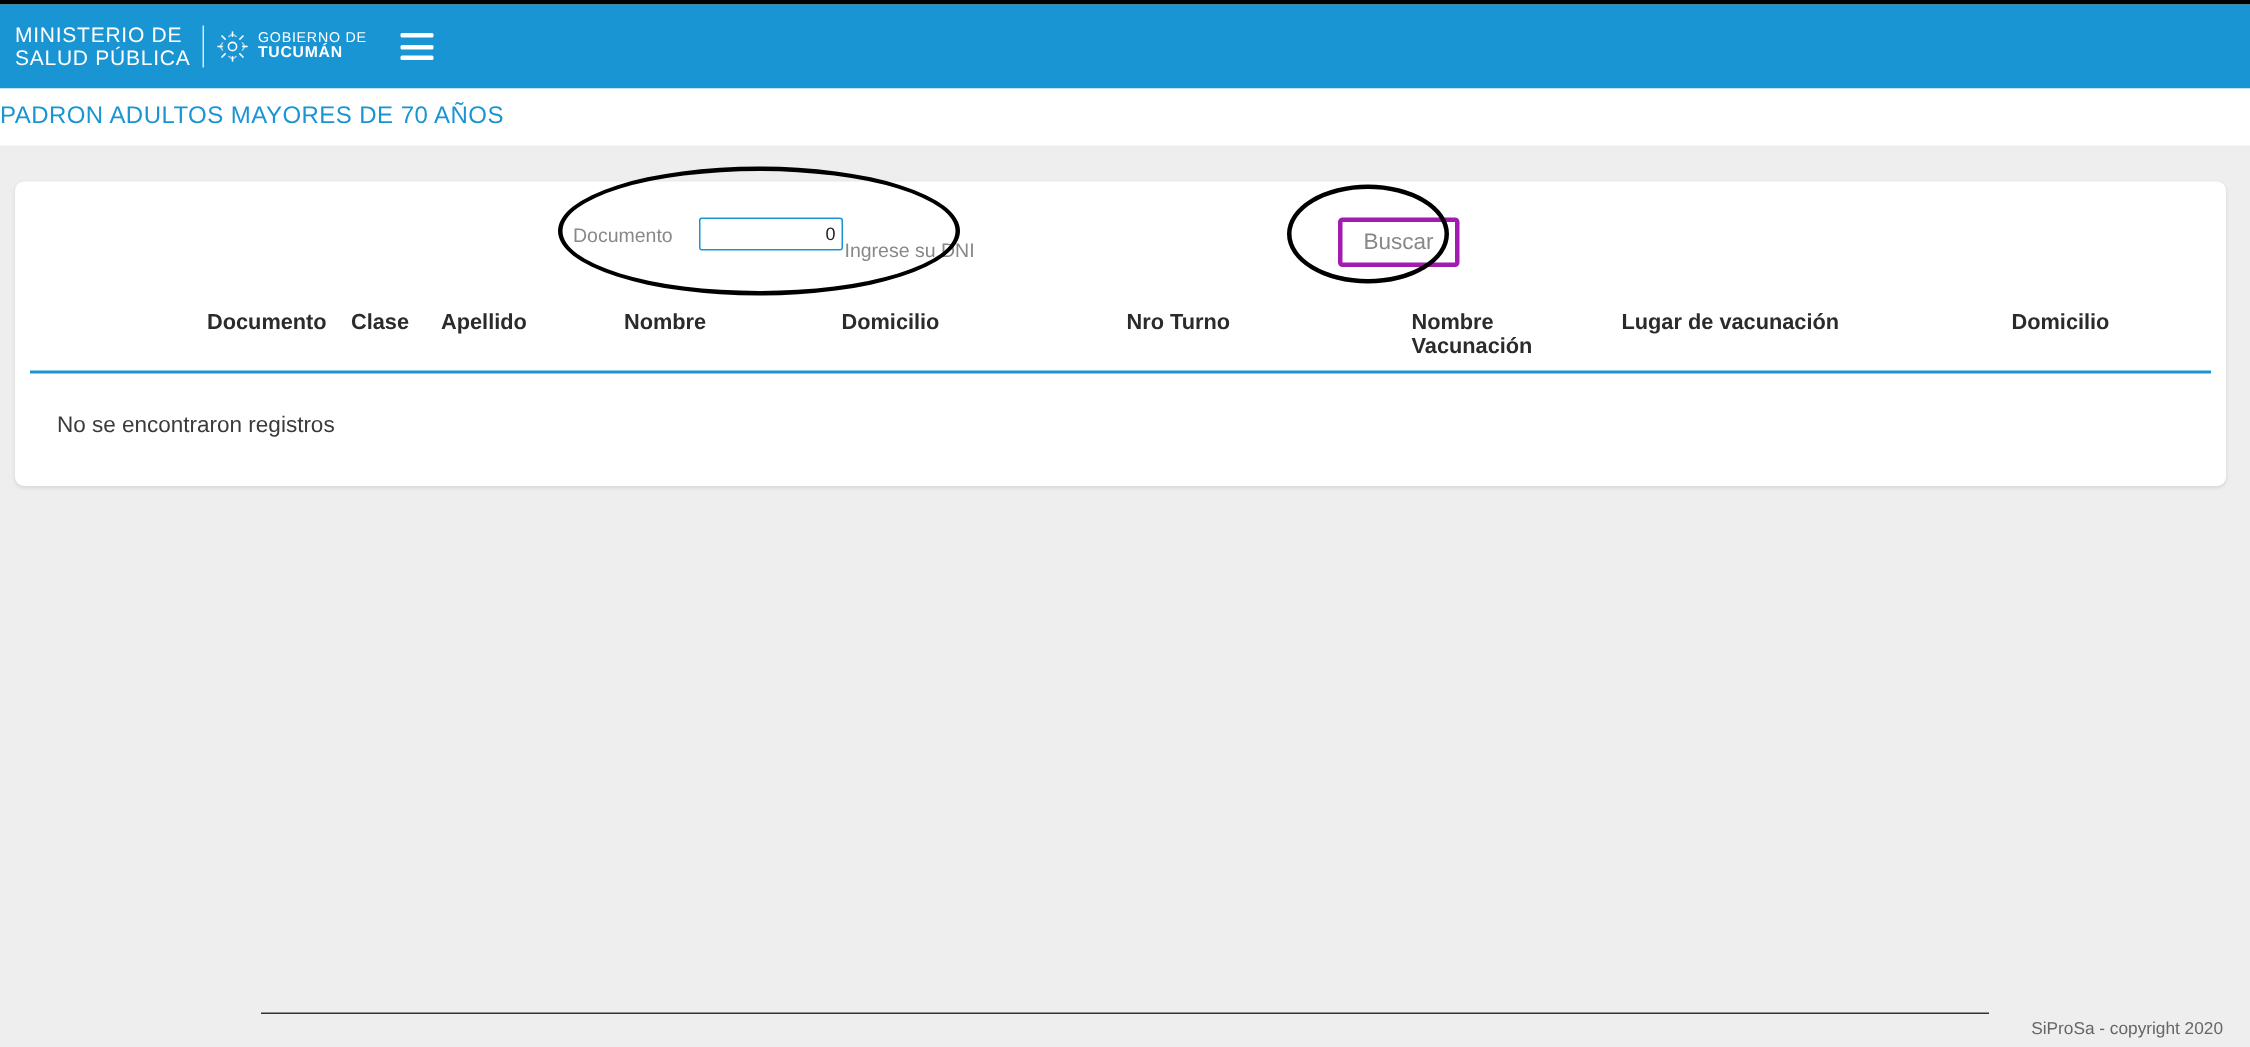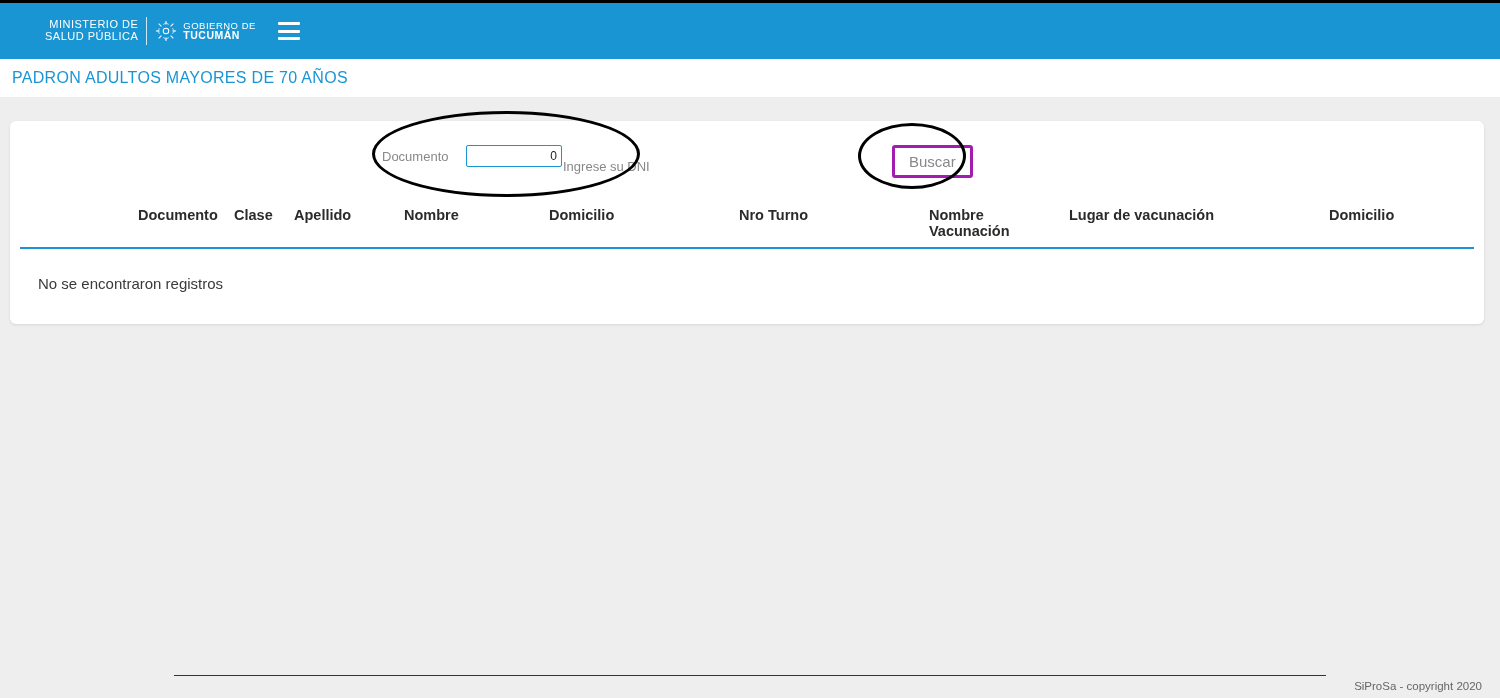--- a/index.html
+++ b/index.html
@@ -22,25 +22,24 @@
       align-items: center;
       padding: 0 10px;
     }
     .logo-block {
       display: flex;
       align-items: center;
       color: #fff;
       gap: 6px;
     }
     .logo-text-1 {
-      font-size: 11px;
+      font-size: 14px;
       line-height: 1.05;
       letter-spacing: 0.5px;
-      text-align: right;
-      margin-left: 35px;
+      text-align: left;
     }
     .logo-divider {
       width: 1px;
       height: 28px;
       background: rgba(255,255,255,0.8);
       margin: 0 2px;
     }
     .logo-spiral {
       width: 22px; height: 22px;
     }
@@ -67,21 +66,21 @@
       border-radius: 1px;
     }
     .title-band {
       background: #fff;
       padding: 10px 0 10px 0;
       color: #1a95d4;
       font-size: 16px;
       font-weight: 500;
       letter-spacing: 0.3px;
     }
-    .title-band .t { padding-left: 12px; }
+    .title-band .t { padding-left: 0; }
     .content-shell {
       padding: 24px 16px 0 10px;
     }
     .card {
       background: #fff;
       border-radius: 6px;
       box-shadow: 0 1px 3px rgba(0,0,0,0.1);
       padding: 18px 10px 32px 10px;
     }
     .search-row {
@@ -134,21 +133,21 @@
       font-size: 14.5px;
       font-weight: 600;
       color: #2b2b2b;
       padding: 6px 0 8px 0;
       border-bottom: 2px solid #1a95d4;
     }
     .th { padding: 0 4px; }
     .th.doc { width: 210px; padding-left: 118px; }
     .th.clase { width: 60px; }
     .th.apellido { width: 110px; }
-    .th.nombre { width: 145px; }
+    .th.nombre { width: 145px; margin-left: 12px; }
     .th.domicilio1 { width: 190px; }
     .th.turno { width: 190px; }
     .th.fechavac { width: 140px; }
     .th.lugar { width: 260px; }
     .th.domicilio2 { flex: 1; }
     .no-records {
       padding: 26px 0 0 18px;
       color: #3a3a3a;
       font-size: 15px;
     }

